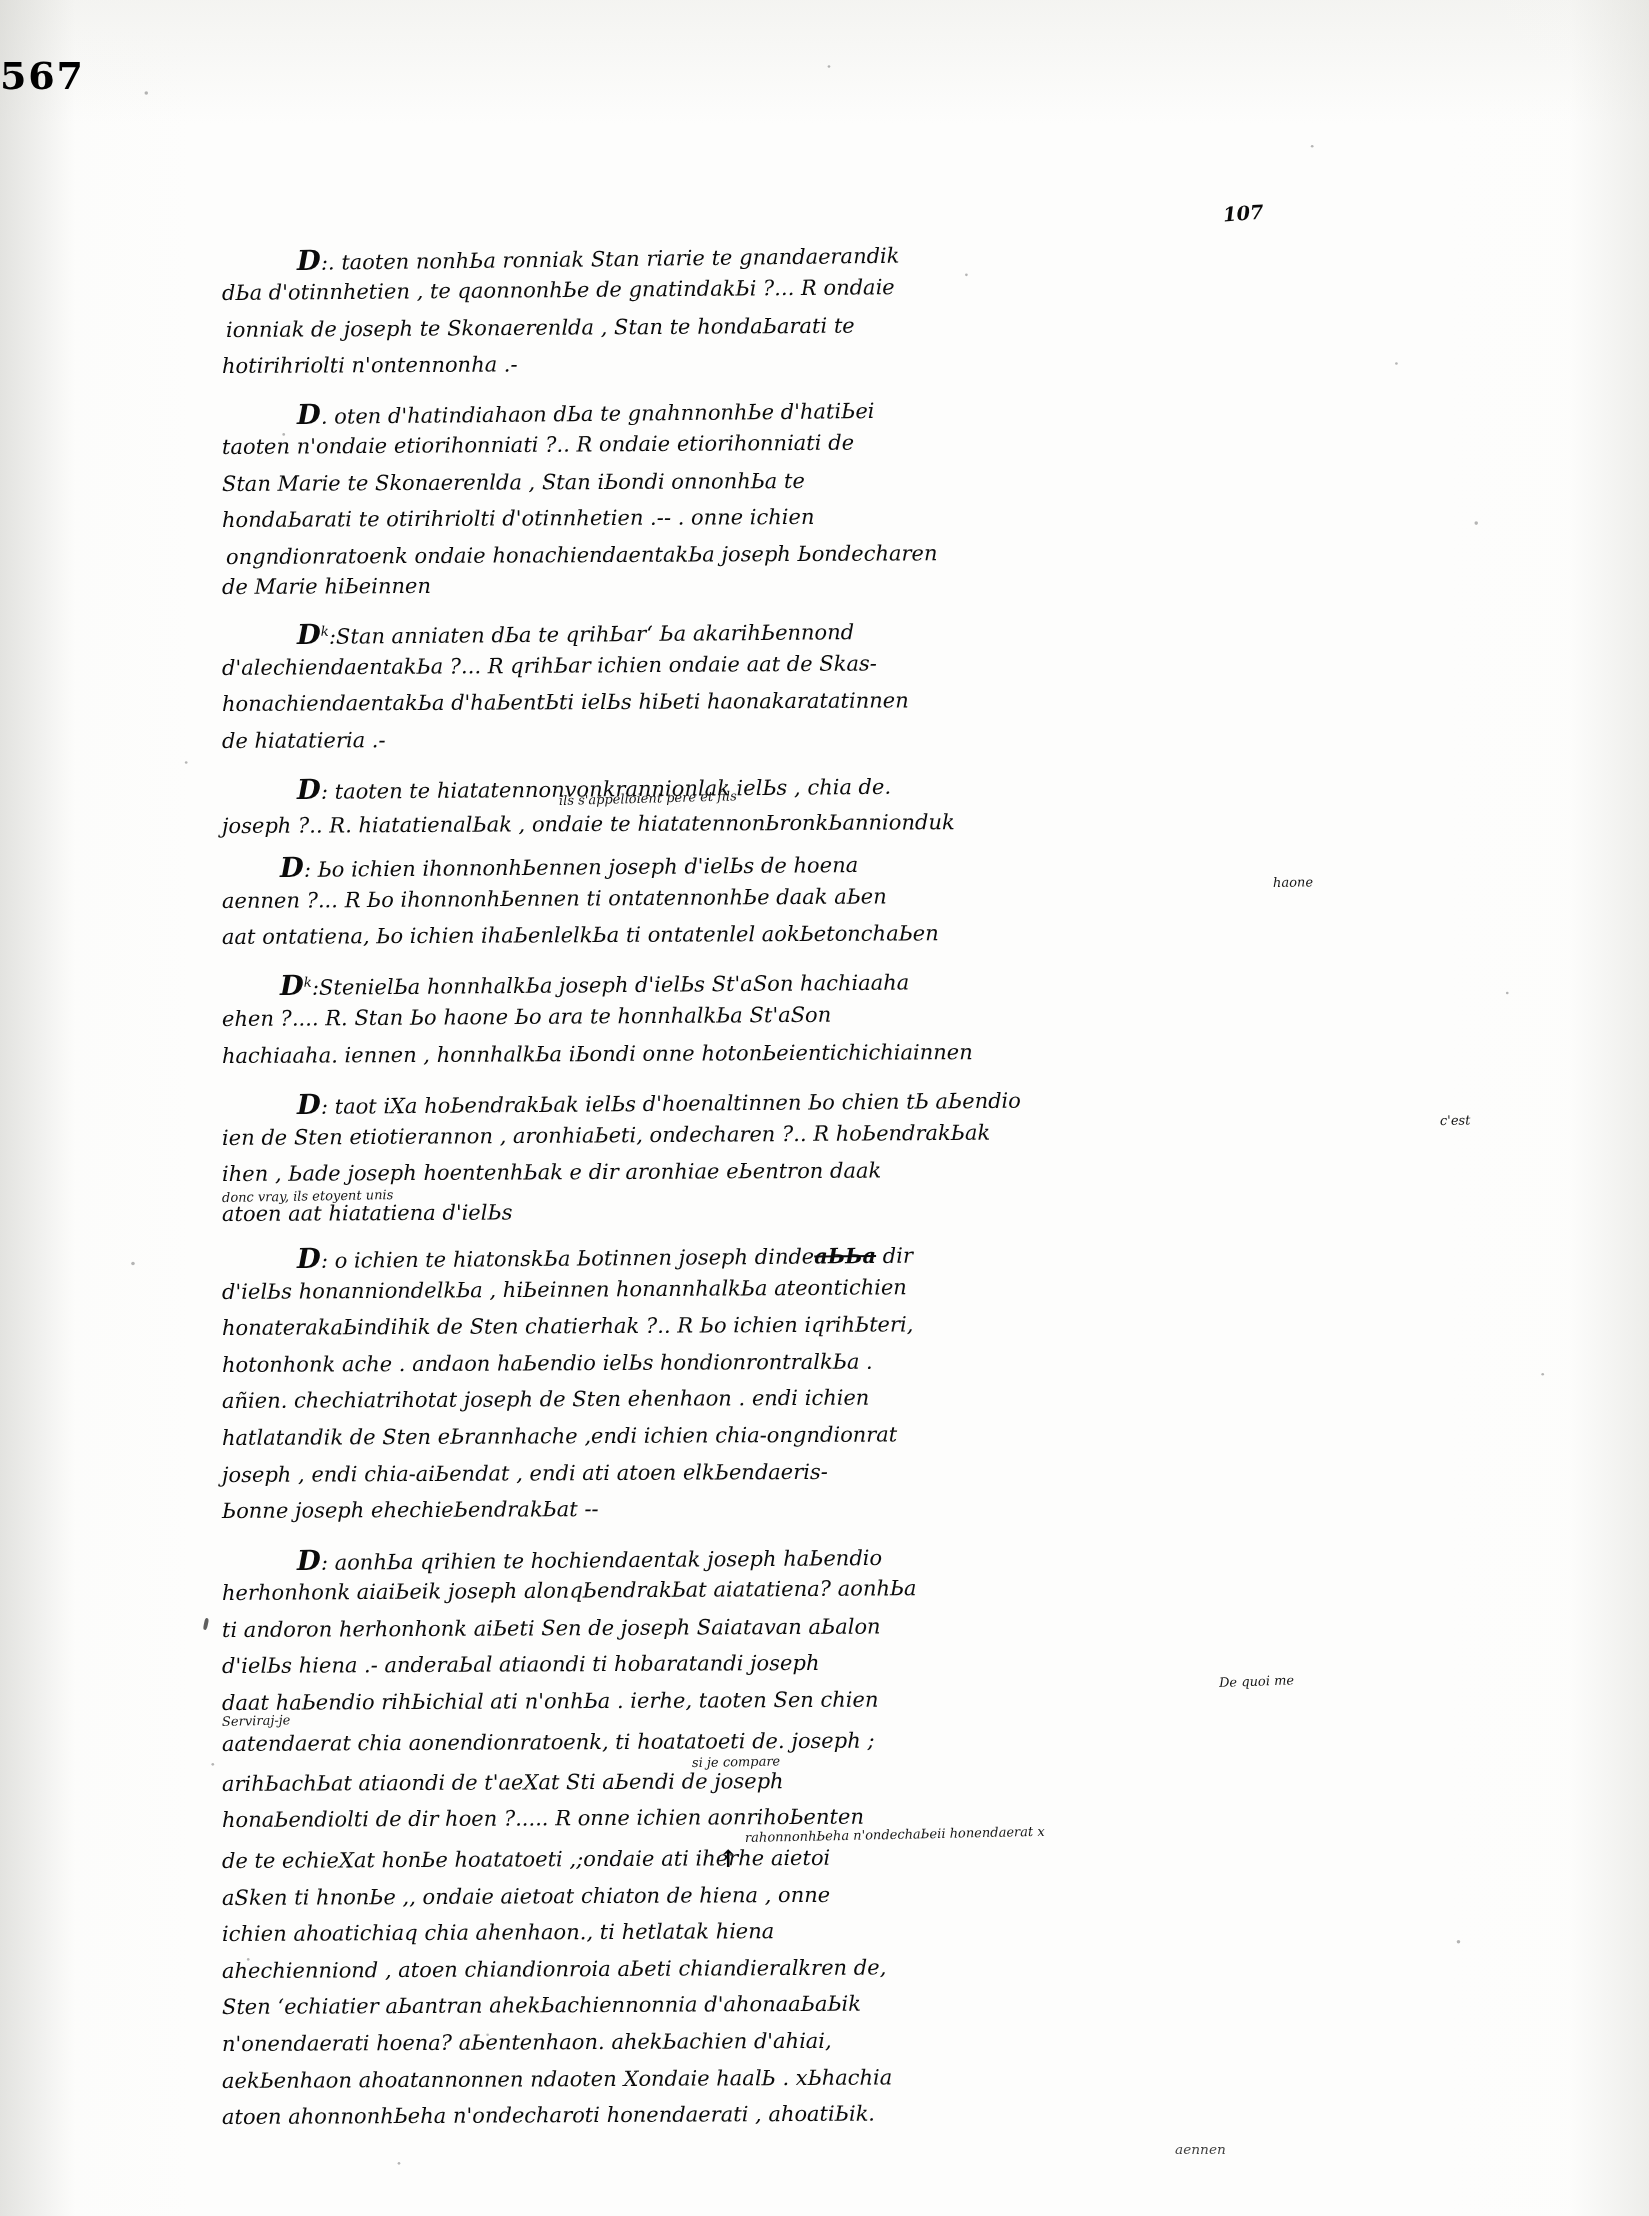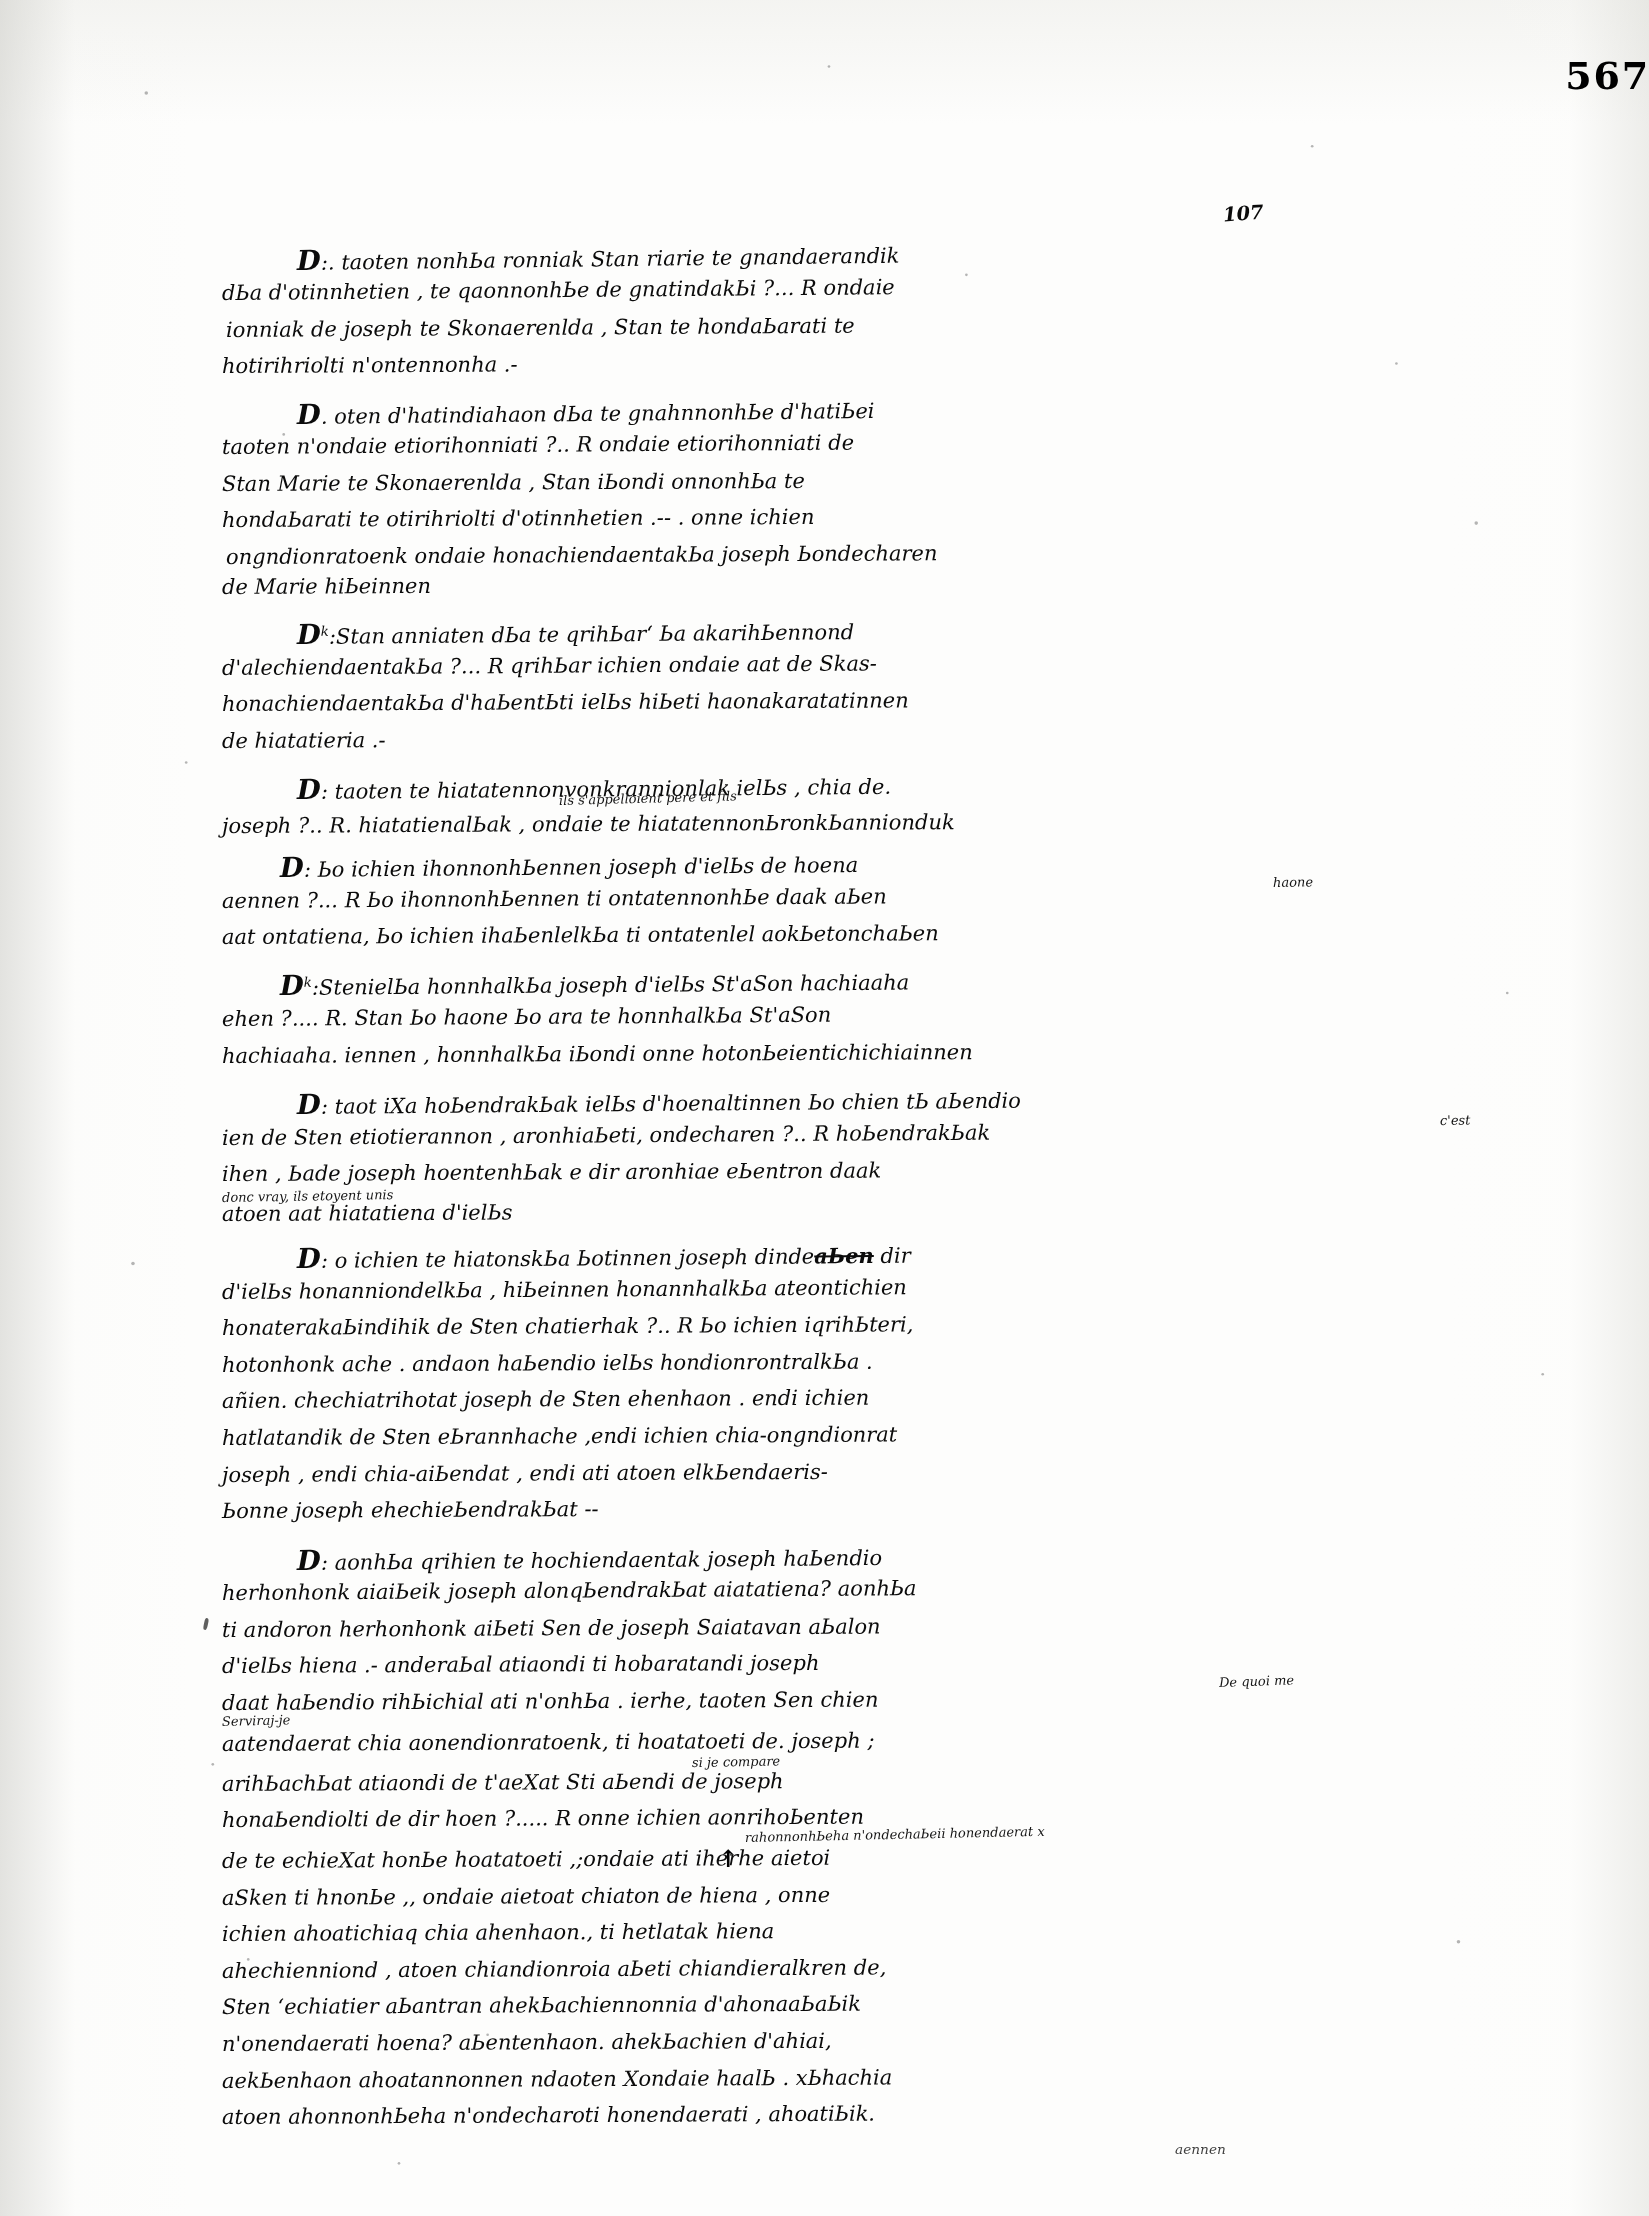--- a/index.html
+++ b/index.html
@@ -21,21 +21,21 @@
       linear-gradient(0deg, rgba(222,222,216,.30) 0px, rgba(255,255,255,0) 133px);
     pointer-events:none;
   }
   .speckle{
     position:absolute;inset:0;pointer-events:none;opacity:.5;
   }
 
   
   .folio-top{
     position:absolute;left:0;right:0;top:53px;
-    text-align:right;
+    text-align:left;
     font-family:"DejaVu Serif",serif;
     font-weight:700;
     font-size:38px;
     letter-spacing:1.8px;
     color:#000;
   }
 
   .corner-mark{
     position:absolute;
     left:1223px;top:202px;
@@ -157,21 +157,21 @@
       <div class="line" style="top: 623px; left: 58px; transform: rotate(-0.5deg);"><span class="qm">D</span><span>: Ьo ichien ihonnonhЬennen joseph d'ielЬs de  hoena</span></div>
       <div class="line" style="top: 660px; left: 0px; transform: rotate(-0.4deg);"><span>aennen ?...  R  Ьo ihonnonhЬennen  ti ontatennonhЬe  daak aЬen</span></div>
       <div class="line" style="top: 696px; left: 0px; transform: rotate(-0.3deg);"><span>aat ontatiena, Ьo ichien ihaЬenlelkЬa ti ontatenlel aokЬetonchaЬen</span></div>
       <div class="line" style="top: 741px; left: 58px; transform: rotate(-0.5deg);"><span class="qm">D</span><span class="sup">k</span><span>:StenielЬa honnhalkЬa joseph d'ielЬs St'aSon hachiaaha</span></div>
       <div class="line" style="top: 778px; left: 0px; transform: rotate(-0.4deg);"><span>ehen ?.... R. Stan Ьo haone Ьo ara te honnhalkЬa St'aSon</span></div>
       <div class="line" style="top: 815px; left: 0px; transform: rotate(-0.3deg);"><span>hachiaaha. iennen  , honnhalkЬa iЬondi onne hotonЬeientichichiainnen</span></div>
       <div class="line" style="top: 860px; left: 75px; transform: rotate(-0.5deg);"><span class="qm">D</span><span>: taot iXa hoЬendrakЬak ielЬs d'hoenaltinnen Ьo chien tЬ aЬendio</span></div>
       <div class="line" style="top: 897px; left: 0px; transform: rotate(-0.4deg);"><span>ien de Sten etiotierannon , aronhiaЬeti, ondecharen ?.. R hoЬendrakЬak</span></div>
       <div class="line" style="top: 933px; left: 0px; transform: rotate(-0.3deg);"><span>ihen , Ьade joseph hoentenhЬak e dir aronhiae eЬentron daak</span></div>
       <div class="line" style="top: 973px; left: 0px; transform: rotate(-0.3deg);"><span>atoen aat  hiatatiena d'ielЬs</span></div>
-      <div class="line" style="top: 1014px; left: 75px; transform: rotate(-0.5deg);"><span class="qm">D</span><span>: o ichien te hiatonskЬa Ьotinnen joseph dinde</span><span class="struck bolder">aЬen</span><span> dir</span></div>
+      <div class="line" style="top: 1014px; left: 75px; transform: rotate(-0.5deg);"><span class="qm">D</span><span>: o ichien te hiatonskЬa Ьotinnen joseph dinde</span><span class="struck bolder">aЬЬa</span><span> dir</span></div>
       <div class="line" style="top: 1051px; left: 0px; transform: rotate(-0.4deg);"><span>d'ielЬs honanniondelkЬa , hiЬeinnen honannhalkЬa  ateontichien</span></div>
       <div class="line" style="top: 1087px; left: 0px; transform: rotate(-0.3deg);"><span>honaterakaЬindihik de Sten chatierhak ?.. R Ьo ichien iqrihЬteri,</span></div>
       <div class="line" style="top: 1124px; left: 0px; transform: rotate(-0.3deg);"><span>hotonhonk ache . andaon haЬendio ielЬs hondionrontralkЬa .</span></div>
       <div class="line" style="top: 1160px; left: 0px; transform: rotate(-0.3deg);"><span>añien. chechiatrihotat joseph de Sten ehenhaon . endi ichien</span></div>
       <div class="line" style="top: 1197px; left: 0px; transform: rotate(-0.3deg);"><span>hatlatandik de Sten eЬrannhache ,endi ichien chia-ongndionrat</span></div>
       <div class="line" style="top: 1234px; left: 0px; transform: rotate(-0.3deg);"><span>joseph , endi chia-aiЬendat , endi ati atoen elkЬendaeris-</span></div>
       <div class="line" style="top: 1270px; left: 0px; transform: rotate(-0.3deg);"><span>Ьonne joseph ehechieЬendrakЬat --</span></div>
       <div class="line" style="top: 1316px; left: 75px; transform: rotate(-0.5deg);"><span class="qm">D</span><span>: aonhЬa qrihien te hochiendaentak joseph haЬendio</span></div>
       <div class="line" style="top: 1352px; left: 0px; transform: rotate(-0.4deg);"><span>herhonhonk aiaiЬeik joseph alonqЬendrakЬat aiatatiena? aonhЬa</span></div>
       <div class="line" style="top: 1389px; left: 0px; transform: rotate(-0.3deg);"><span>ti andoron herhonhonk aiЬeti Sen de joseph Saiatavan aЬalon</span></div>

